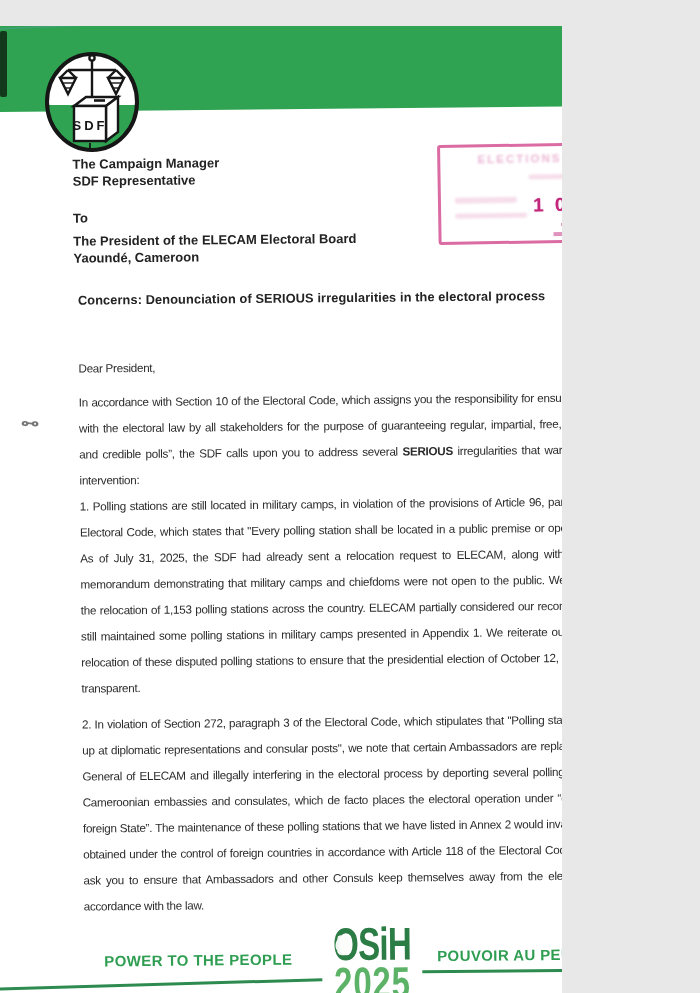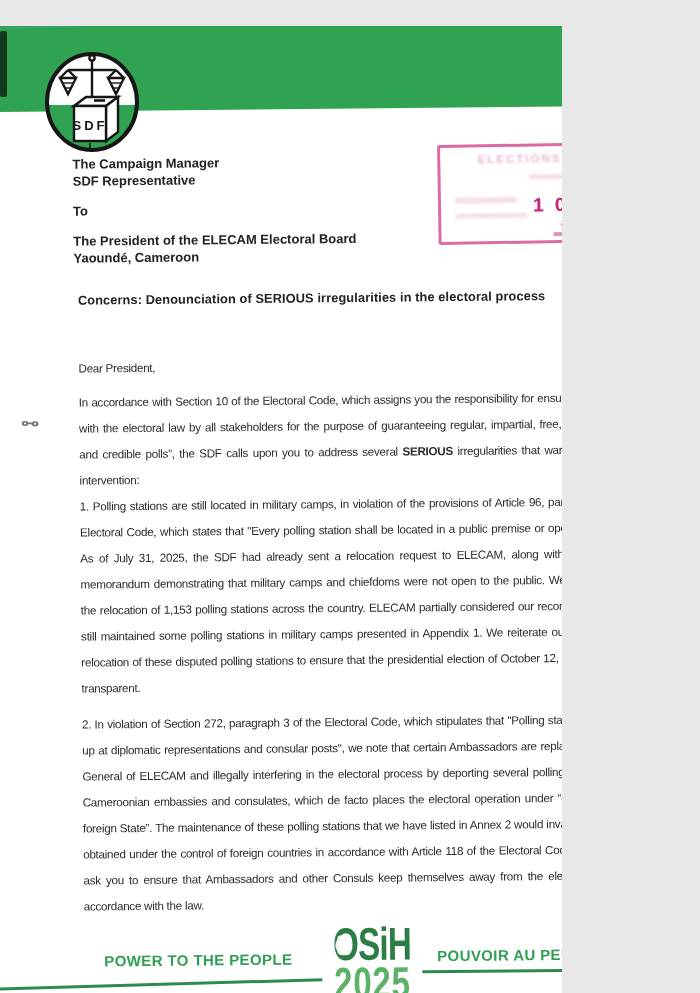--- a/index.html
+++ b/index.html
@@ -12,21 +12,21 @@
     position:absolute;left:0;top:0;width:700px;height:86px;background:#2fa351;
     clip-path:polygon(0 0,700px 0,700px 79px,0 86px);
   }
   .edge-strip{position:absolute;left:0;top:5px;width:7px;height:66px;background:#0f2a15;opacity:.88;border-radius:2px;}
   
   .sdf-logo{position:absolute;left:42px;top:24px;width:100px;height:104px;z-index:5;}
   
   .tilt{position:absolute;left:0;top:0;width:700px;height:993px;transform:rotate(-0.55deg);transform-origin:40px 500px;}
   .hdr-bold{position:absolute;font-weight:bold;font-size:13px;line-height:17px;color:#232323;}
   .sender{left:76px;top:130px;}
-  .to-label{left:76px;top:177px;}
+  .to-label{left:76px;top:184px;}
   .recipient{left:76px;top:207px;}
   .subject{left:80px;top:266px;font-size:12.8px;letter-spacing:.1px;}
   
   .stamp{
     position:absolute;left:441px;top:122px;width:248px;height:94px;
     border:3px solid rgba(204,51,127,.72);border-radius:3px;transform:rotate(-.4deg);
   }
   .stamp-head{position:absolute;left:0;right:0;top:6px;text-align:center;font-weight:bold;font-size:11.5px;
     letter-spacing:2px;color:rgba(194,39,123,.34);filter:blur(1.1px);white-space:nowrap;}
   .stamp-bar{position:absolute;background:rgba(194,39,123,.15);filter:blur(1px);border-radius:2px;}

